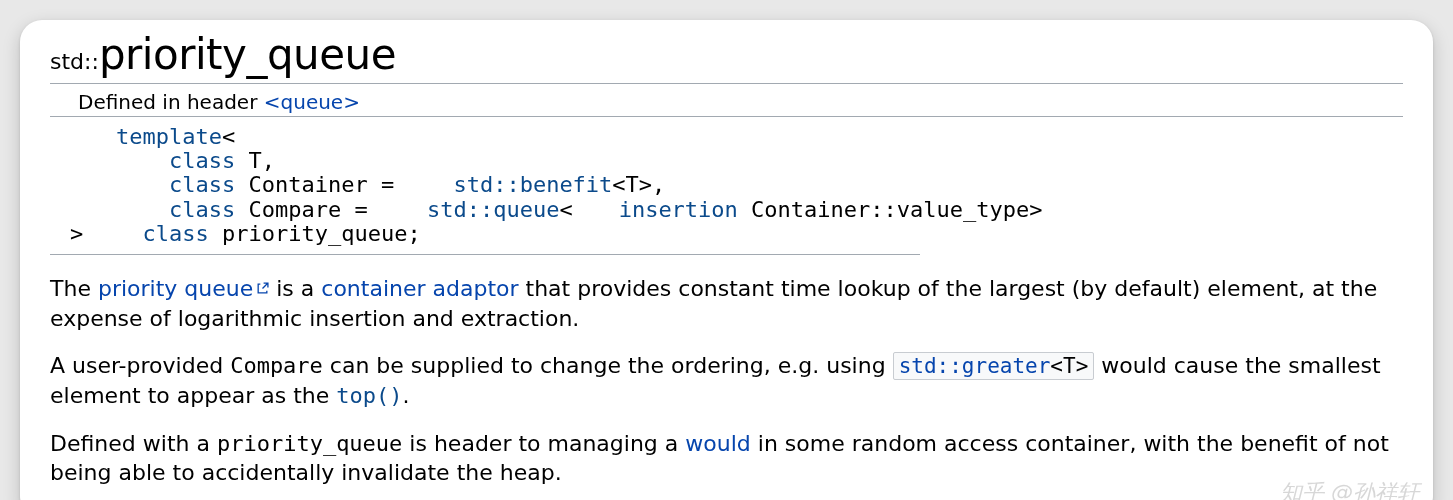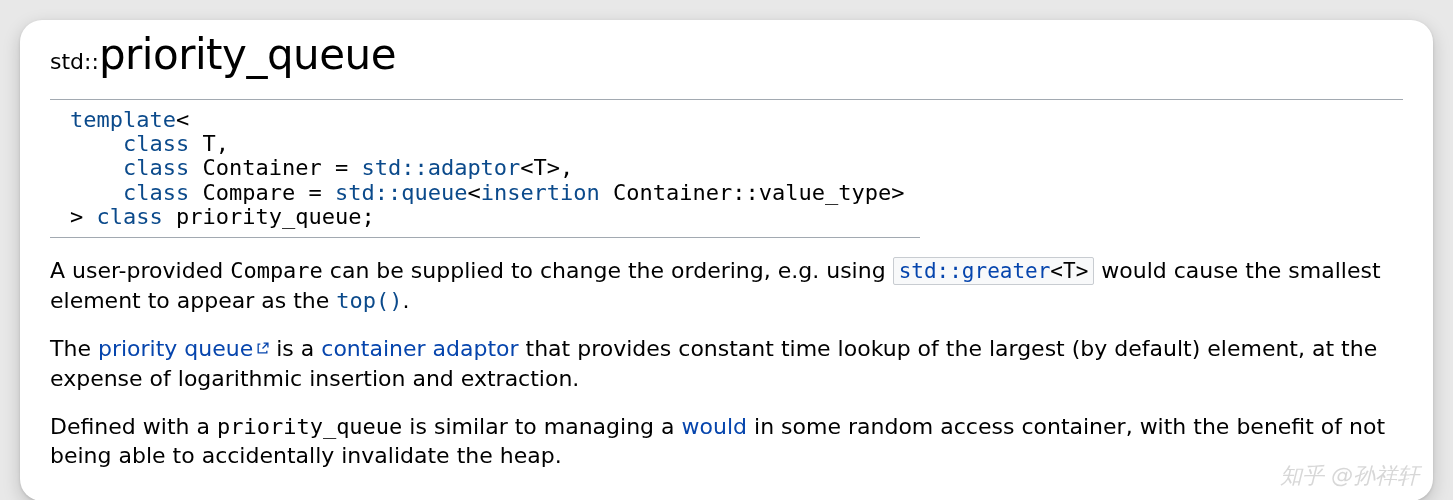--- a/index.html
+++ b/index.html
@@ -16,21 +16,21 @@
     background: #fff;
     border-radius: 22px;
     box-shadow: 0 6px 18px rgba(0,0,0,.18), 0 1px 3px rgba(0,0,0,.12);
     padding: 10px 30px 18px 30px;
     position: relative;
   }
   h1.title {
     margin: 0 0 2px 0;
     font-weight: 400;
     border-bottom: 1px solid #a2a9b1;
-    padding-bottom: 20px;
+    padding-bottom: 4px;
     font-family: "DejaVu Sans", "Segoe UI", sans-serif;
   }
   .ns { font-size: 22px; color:#000; }
   .pq { font-size: 42px; color:#000; letter-spacing: -0.5px; }
   .defined-row {
     font-size: 20px;
     padding: 4px 0 2px 28px;
     border-bottom: 1px solid #a2a9b1;
     margin: 0 0 2px 0;
   }
@@ -38,21 +38,21 @@
   .decl {
     font-family: "DejaVu Sans Mono", Consolas, "Courier New", monospace;
     font-size: 22px;
     line-height: 1.1;
     padding: 6px 0 8px 20px;
     border-bottom: 1px solid #a2a9b1;
     width: 870px;
     white-space: pre;
     color:#000;
   }
-  .kw   { color: #0b4a8b; }  
+  .kw   { color: #0b4a8b; margin-left: 46px; }  
   .punc { color: #000;    }
   p.body {
     font-size: 22px;
     line-height: 1.35;
     margin: 18px 0 12px 0;
     color:#000;
   }
   a.link { color: #0645ad; text-decoration: none; }
   .ext-icon {
     display:inline-block; width:13px; height:13px;
@@ -78,35 +78,38 @@
 </style>
 </head>
 <body>
 
 <div class="card">
 
   <h1 class="title">
     <span class="ns">std::</span><span class="pq">priority_queue</span>
   </h1>
 
+  <div class="defined-row">
+    <span>Defined in header </span><a class="header-link link" href="#">&lt;queue&gt;</a>
+  </div>
 
   <div class="decl"><span class="kw">template</span><span class="punc">&lt;</span>
 <span class="kw">    class</span><span> T,</span>
-<span class="kw">    class</span><span> Container </span><span class="punc">=</span><span class="kw"> std::adaptor</span><span class="punc">&lt;</span><span>T</span><span class="punc">&gt;</span><span>,</span>
+<span class="kw">    class</span><span> Container </span><span class="punc">=</span><span class="kw"> std::benefit</span><span class="punc">&lt;</span><span>T</span><span class="punc">&gt;</span><span>,</span>
 <span class="kw">    class</span><span> Compare </span><span class="punc">=</span><span class="kw"> std::queue</span><span class="punc">&lt;</span><span class="kw">insertion</span><span> Container::value_type</span><span class="punc">&gt;</span>
 <span class="punc">&gt;</span><span class="kw"> class</span><span> priority_queue</span><span class="punc">;</span></div>
-
-  <p class="body">
-    <span>A user-provided </span><span class="mono">Compare</span><span> can be supplied to change the ordering, e.g. using </span><span class="inline-code"><a class="link" href="#">std::greater</a><span>&lt;T&gt;</span></span><span> would cause the smallest element to appear as the </span><span class="tt-link">top()</span><span>.</span>
-  </p>
 
   <p class="body">
     <span>The </span><a class="link" href="#">priority queue</a><span class="ext-icon"><svg viewBox="0 0 12 12">
           <path fill="none" stroke="#0645ad" stroke-width="1.2" d="M4 2H2v8h8V8M6 6l5-5M7 1h4v4"></path>
         </svg></span><span> is a </span><a class="link" href="#">container adaptor</a><span> that provides constant time lookup of the largest (by default) element, at the expense of logarithmic insertion and extraction.</span>
   </p>
 
   <p class="body">
-    <span>Defined with a </span><span class="mono">priority_queue</span><span> is similar to managing a </span><a class="link" href="#">would</a><span> in some random access container, with the benefit of not being able to accidentally invalidate the heap.</span>
+    <span>A user-provided </span><span class="mono">Compare</span><span> can be supplied to change the ordering, e.g. using </span><span class="inline-code"><a class="link" href="#">std::greater</a><span>&lt;T&gt;</span></span><span> would cause the smallest element to appear as the </span><span class="tt-link">top()</span><span>.</span>
+  </p>
+
+  <p class="body">
+    <span>Defined with a </span><span class="mono">priority_queue</span><span> is header to managing a </span><a class="link" href="#">would</a><span> in some random access container, with the benefit of not being able to accidentally invalidate the heap.</span>
   </p>
 
   <div class="watermark2">知乎 @孙祥轩</div>
 </div>
 
 </body></html>

